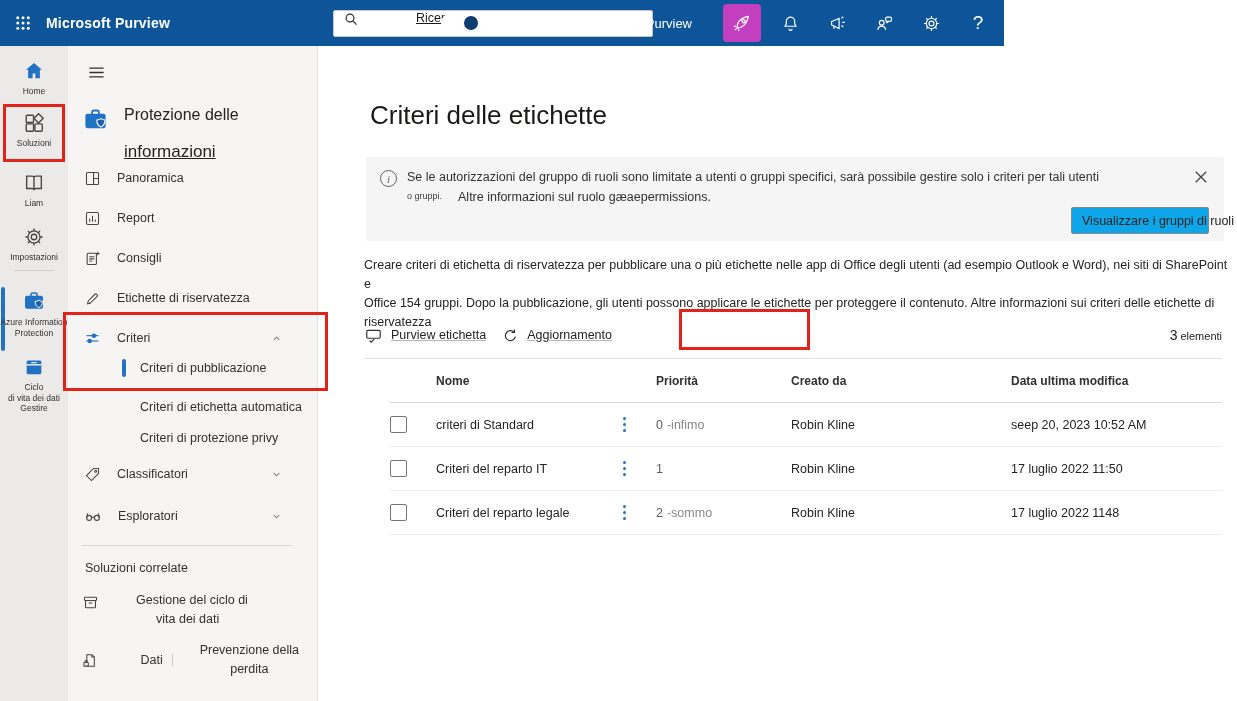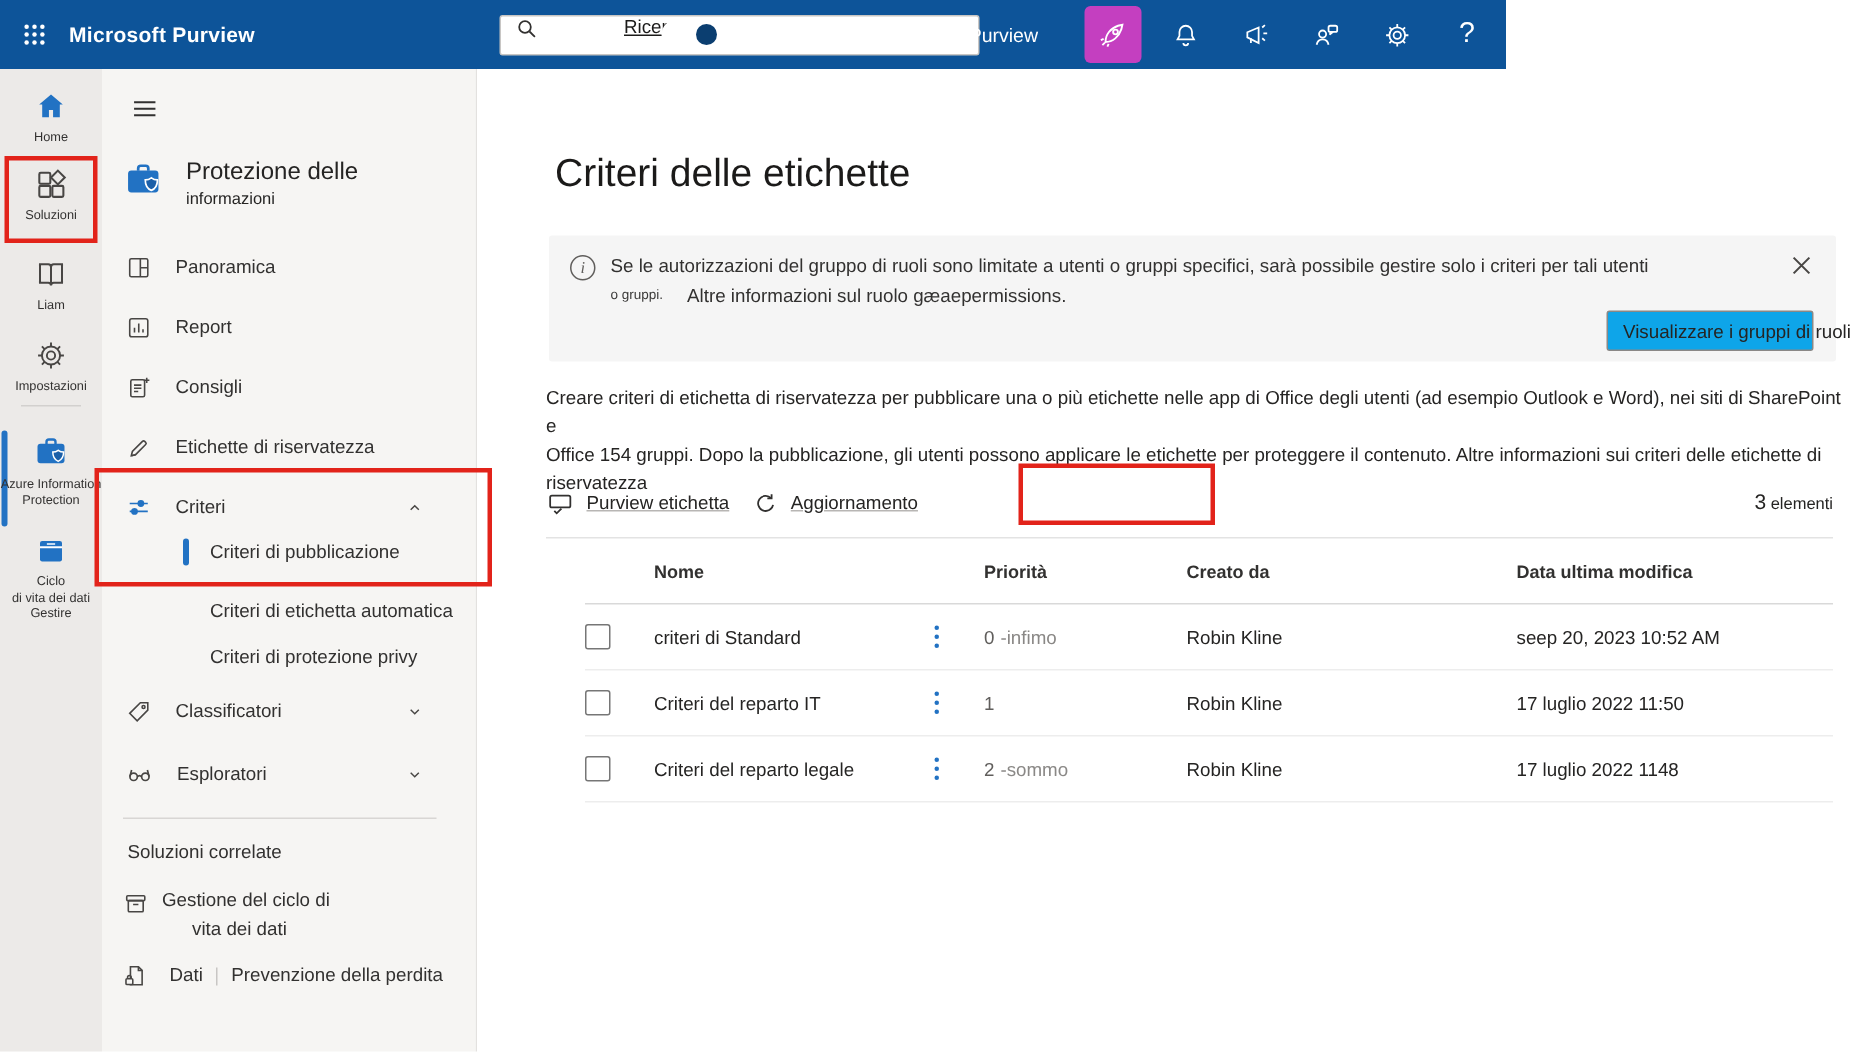--- a/index.html
+++ b/index.html
@@ -33,32 +33,32 @@
   .rail-div { position:absolute; left:14px; top:224px; width:40px; border-top:1px solid #d2d0ce; }
   .rail-active-bar { position:absolute; left:1px; top:241px; width:4px; height:64px; background:#2272c3; border-radius:2px; }
 
   
   .sidebar { position:absolute; left:68px; top:46px; width:249px; bottom:0; background:#f6f5f3; z-index:1; }
   .hamburger { position:absolute; left:14px; top:12px; width:28px; height:28px;
     display:flex; align-items:center; justify-content:center; cursor:pointer; }
   .sb-header { position:absolute; left:14px; top:60px; display:flex; align-items:flex-start; }
   .sb-header .txt { margin-left:15px; }
   .sb-title1 { font-size:16px; color:#252423; }
-  .sb-title2 { font-size:11px; color:#252423; margin-top:3px; }
+  .sb-title2 { font-size:17px; color:#252423; margin-top:18px;text-decoration:underline; }
   .nav-item { position:absolute; left:0; width:249px; height:40px; display:flex; align-items:center;
     padding-left:16px; cursor:pointer; }
   .nav-item .nlabel { margin-left:16px; font-size:12.5px; color:#323130; white-space:nowrap; }
   .nav-chevron { position:absolute; right:34px; color:#484644; }
   .sub-item { position:absolute; left:0; width:249px; height:34px; display:flex; align-items:center;
     padding-left:72px; cursor:pointer; font-size:12.5px; color:#323130; white-space:nowrap; }
   .sel-bar { position:absolute; left:54px; width:4px; height:18px; background:#2272c3; border-radius:2px; }
   .sb-div { position:absolute; left:14px; right:26px; top:499px; border-top:1px solid #d8d6d4; }
   .sb-section { position:absolute; left:17px; top:515px; font-size:12.5px; color:#323130; }
   .related-item { position:absolute; left:0; width:249px; display:flex; align-items:flex-start;
-    padding-left:14px; cursor:pointer; }
+    padding-left:14px; cursor:pointer;gap:28px; }
   .related-item .rtxt { margin-left:9px; font-size:12.5px; color:#323130; line-height:19px; }
   .rline2 { padding-left:20px; }
   .dlp-row { display:flex; align-items:center;text-align:center; }
   .dlp-sep { display:inline-block; width:1px; height:12px; background:#c8c6c4; margin:0 9px; }
 
   
   .main { position:absolute; left:317px; top:46px; right:0; bottom:0; background:#fff;
     border-left:1px solid #e3e1df; }
   .page-title { position:absolute; left:52px; top:54px; font-size:26px; font-weight:400; color:#1b1a19; }
   .banner { position:absolute; left:48px; top:111px; width:858px; height:84px; background:#f5f5f5; border-radius:2px; }

